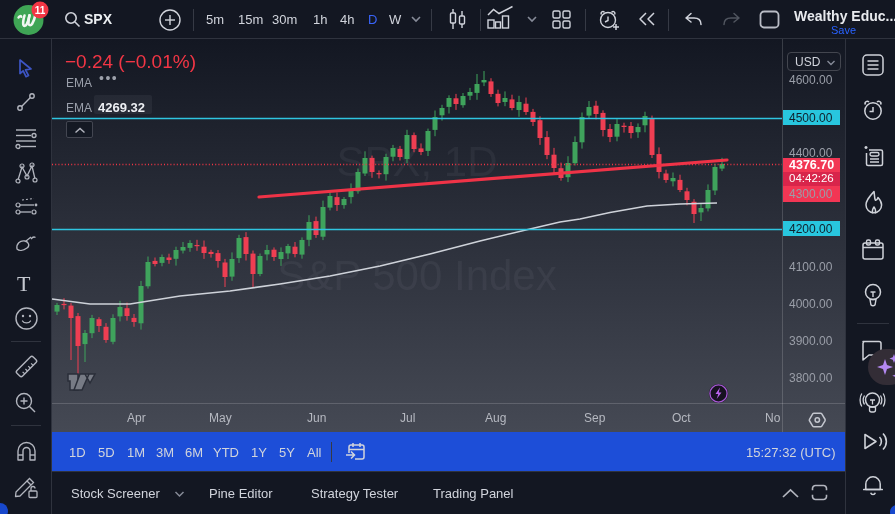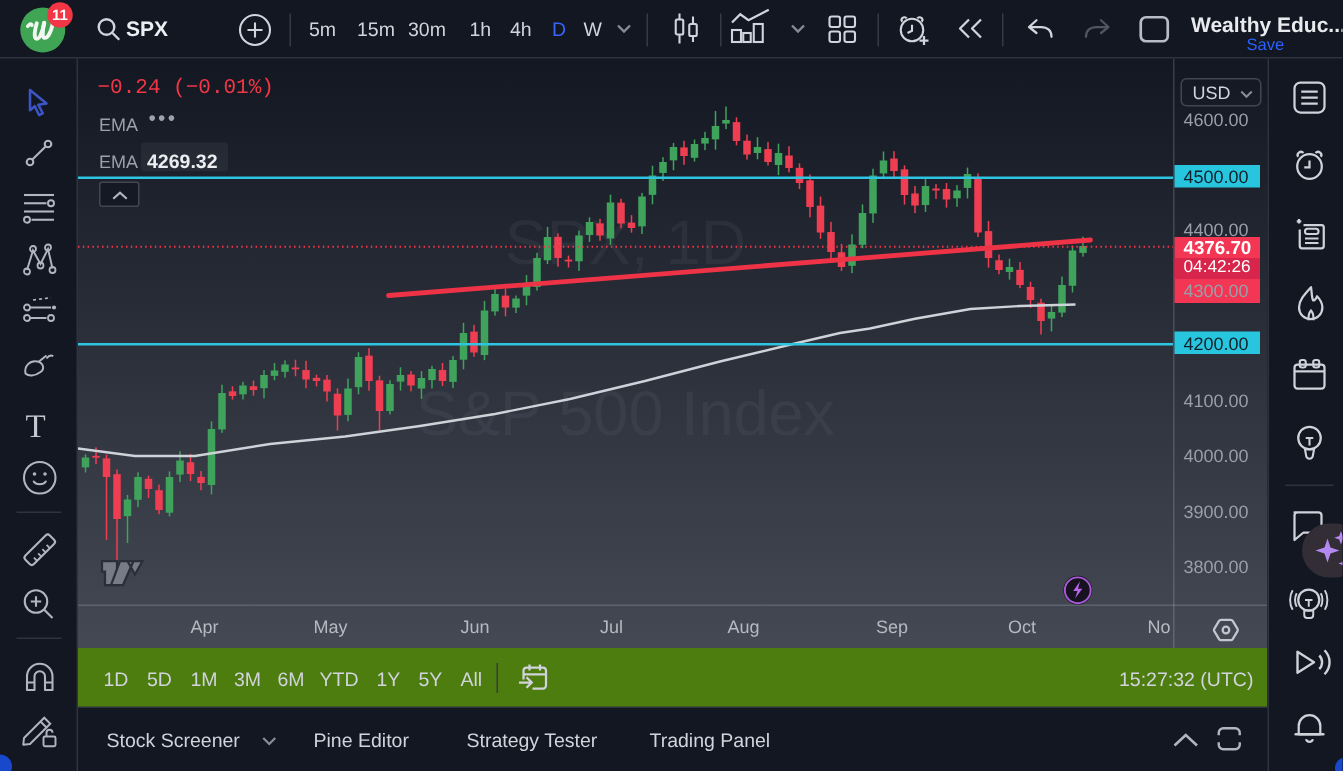--- a/index.html
+++ b/index.html
@@ -397,21 +397,21 @@
     <path d="M1 2 h10 v16 h-8 v-9 h-2 Z" fill="#777b85" stroke="#2a2e39" stroke-width="1.5"></path>
     <path d="M13 2 h9 l-7 16 h-8 Z M23 11 l-5 -9 h10 Z" fill="#777b85" stroke="#2a2e39" stroke-width="1.5"></path>
   </svg>
 
   <svg class="abs" style="left:656px;top:344px;" width="21" height="21" viewBox="0 0 21 21">
     <circle cx="10.5" cy="10.5" r="9.6" fill="#171220"></circle>
     <circle cx="10.5" cy="10.5" r="8.6" fill="none" stroke="#a85ad6" stroke-width="1.3"></circle>
     <path d="M12 4.5 L7.5 11 h2.8 l-1.6 5 L13.5 9.5 h-2.8 Z" fill="#bb64ef"></path>
   </svg>
 
-  <div class="abs" style="left:13px;top:12px;font-size:14px;color:#f23645;font-family:Liberation Mono, monospace;">−0.24 (−0.01%)</div>
+  <div class="abs" style="left:13px;top:12px;font-size:19px;color:#f23645;">−0.24 (−0.01%)</div>
   <div class="abs" style="left:14px;top:37px;font-size:12px;color:#9ba0ab;">EMA</div>
   <div class="abs" style="left:47px;top:31px;font-size:14px;color:#9da1ab;letter-spacing:1.5px;">•••</div>
   <div class="abs" style="left:42px;top:56px;width:58px;height:19px;background:rgba(240,243,250,0.055);border-radius:2px;"></div>
   <div class="abs" style="left:14px;top:62px;font-size:12px;color:#9ba0ab;">EMA</div>
   <div class="abs" style="left:46px;top:61px;font-size:13px;color:#eceef2;font-weight:bold;">4269.32</div>
   <div class="abs" style="left:14px;top:82px;width:27px;height:17px;background:rgba(19,23,34,0.85);border:1px solid #434651;border-radius:2px;">
     <svg style="position:absolute;left:7px;top:5px;" width="12" height="7" viewBox="0 0 12 7">
         <path d="M1.5 5.5 L6 1.5 L10.5 5.5" stroke="#b2b5be" stroke-width="1.5" fill="none"></path>
       </svg>
   </div>
@@ -454,21 +454,21 @@
   <div class="abs" style="left:737px;top:148px;font-size:12px;color:#9a9ea8;">4300.00</div>
   <div class="abs" style="left:731px;top:182px;width:57px;height:15px;background:#28c6de;">
       <span style="position:absolute;left:6px;top:1px;font-size:12px;color:#10202c;text-align:right;">4200.00</span>
     </div>
   <div class="abs" style="left:737px;top:221px;font-size:12px;color:#9a9ea8;">4100.00</div>
   <div class="abs" style="left:737px;top:258px;font-size:12px;color:#9a9ea8;">4000.00</div>
   <div class="abs" style="left:737px;top:295px;font-size:12px;color:#9a9ea8;">3900.00</div>
   <div class="abs" style="left:737px;top:332px;font-size:12px;color:#9a9ea8;">3800.00</div>
 </div>
 
-<div class="abs" style="left:52px;top:432px;width:793px;height:40px;background:#4d7c0f;border-bottom:1px solid #2f333e;z-index:20;">
+<div class="abs" style="left:52px;top:432px;width:793px;height:40px;background:#1d4ed8;border-bottom:1px solid #2f333e;z-index:20;">
   <div class="txt" style="left:17px;top:13px;">1D</div>
   <div class="txt" style="left:46px;top:13px;">5D</div>
   <div class="txt" style="left:75px;top:13px;">1M</div>
   <div class="txt" style="left:104px;top:13px;">3M</div>
   <div class="txt" style="left:133px;top:13px;">6M</div>
   <div class="txt" style="left:161px;top:13px;">YTD</div>
   <div class="txt" style="left:199px;top:13px;">1Y</div>
   <div class="txt" style="left:227px;top:13px;">5Y</div>
   <div class="txt" style="left:255px;top:13px;">All</div>
   <div class="sep" style="left:279px;top:10px;height:20px;"></div>

